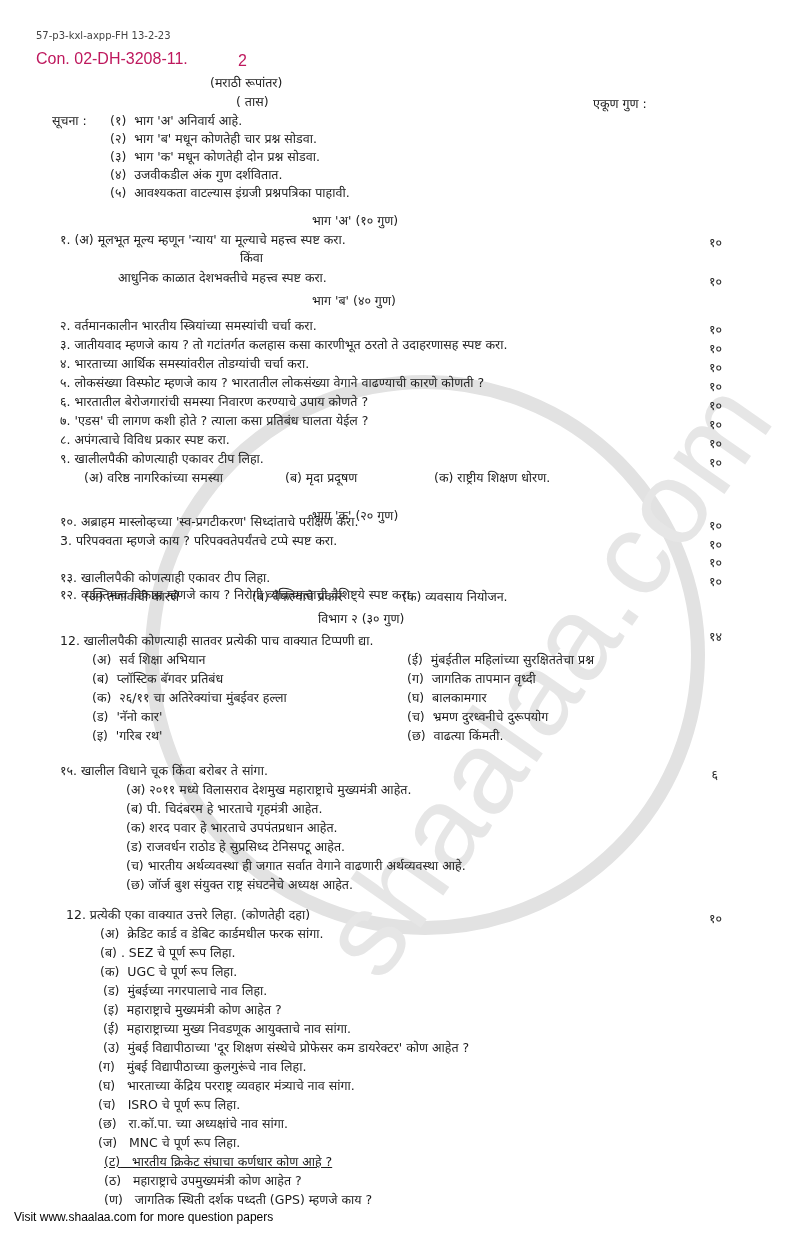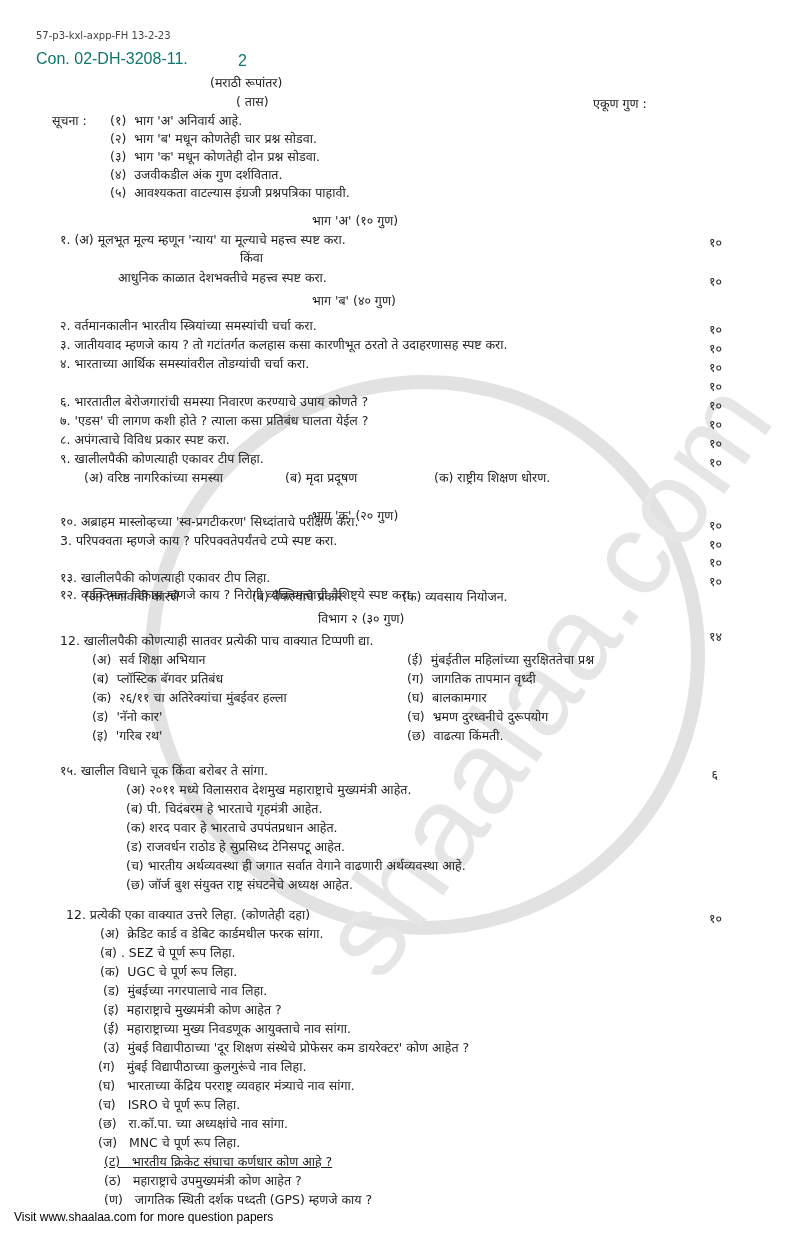--- a/index.html
+++ b/index.html
@@ -3,21 +3,21 @@
 <meta charset="utf-8">
 <style>
   html, body { margin: 0; padding: 0; background: #ffffff; }
   body {
     width: 800px; height: 1248px; position: relative; overflow: hidden;
     font-family: "DejaVu Sans", sans-serif; color: #1c1c1c;
   }
   .page { position: absolute; left: 0; top: 0; width: 800px; height: 1248px; }
   .abs { position: absolute; white-space: nowrap; }
   .tiny { font-size: 10px; color: #444; }
-  .code { font-family: "Liberation Sans", sans-serif; font-size: 16px; color: #0f766e; }
+  .code { font-family: "Liberation Sans", sans-serif; font-size: 16px; color: #be185d; }
   .t { font-size: 12.5px; line-height: 16px; }
   .h { font-size: 12.5px; }
   .mark { position: absolute; right: 78px; font-size: 12.5px; }
   .footer { font-family: "Liberation Sans", sans-serif; font-size: 12px; color: #000000; }
   .wm-circle {
     position: absolute; left: 145px; top: 375px; width: 560px; height: 560px;
     border: 14px solid #e2e2e2; border-radius: 50%; box-sizing: border-box;
     pointer-events: none;
   }
   .wm-text {
@@ -61,20 +61,21 @@
     <div class="abs t" style="left:118px;top:270px;">आधुनिक काळात देशभक्तीचे महत्त्व स्पष्ट करा.</div>
     <div class="mark" style="top:273px;">१०</div>
 
     <div class="abs h" style="left:312px;top:292px;">भाग 'ब' (४० गुण)</div>
     <div class="abs t" style="left:60px;top:318px;">२. वर्तमानकालीन भारतीय स्त्रियांच्या समस्यांची चर्चा करा.</div>
     <div class="mark" style="top:321px;">१०</div>
     <div class="abs t" style="left:60px;top:337px;">३. जातीयवाद म्हणजे काय ? तो गटांतर्गत कलहास कसा कारणीभूत ठरतो ते उदाहरणासह स्पष्ट करा.</div>
     <div class="mark" style="top:340px;">१०</div>
     <div class="abs t" style="left:60px;top:356px;">४. भारताच्या आर्थिक समस्यांवरील तोडग्यांची चर्चा करा.</div>
     <div class="mark" style="top:359px;">१०</div>
+    <div class="abs t" style="left:60px;top:375px;">५. लोकसंख्या विस्फोट म्हणजे काय ? भारतातील लोकसंख्या वेगाने वाढण्याची कारणे कोणती ?</div>
     <div class="mark" style="top:378px;">१०</div>
     <div class="abs t" style="left:60px;top:394px;">६. भारतातील बेरोजगारांची समस्या निवारण करण्याचे उपाय कोणते ?</div>
     <div class="mark" style="top:397px;">१०</div>
     <div class="abs t" style="left:60px;top:413px;">७. 'एडस' ची लागण कशी होते ? त्याला कसा प्रतिबंध घालता येईल ?</div>
     <div class="mark" style="top:416px;">१०</div>
     <div class="abs t" style="left:60px;top:432px;">८. अपंगत्वाचे विविध प्रकार स्पष्ट करा.</div>
     <div class="mark" style="top:435px;">१०</div>
     <div class="abs t" style="left:60px;top:451px;">९. खालीलपैकी कोणत्याही एकावर टीप लिहा.</div>
     <div class="mark" style="top:454px;">१०</div>
     <div class="abs t" style="left:84px;top:470px;">(अ) वरिष्ठ नागरिकांच्या समस्या</div>

